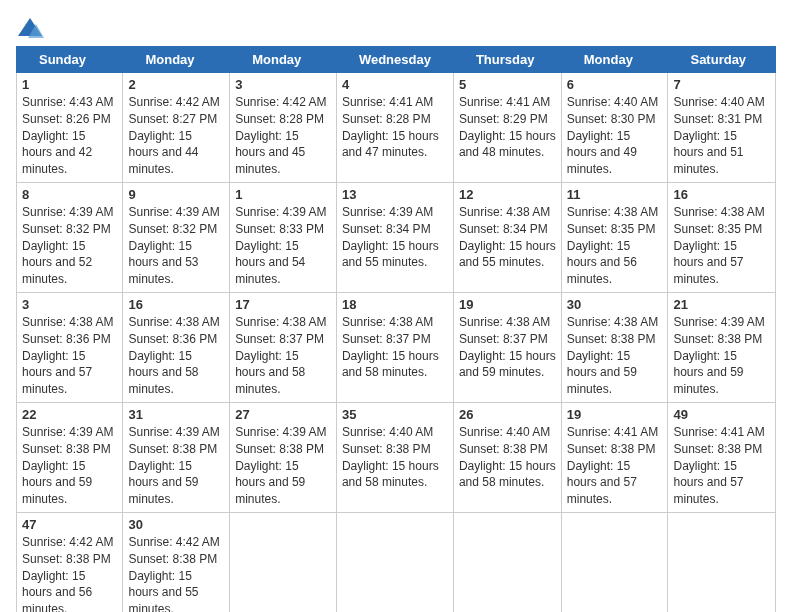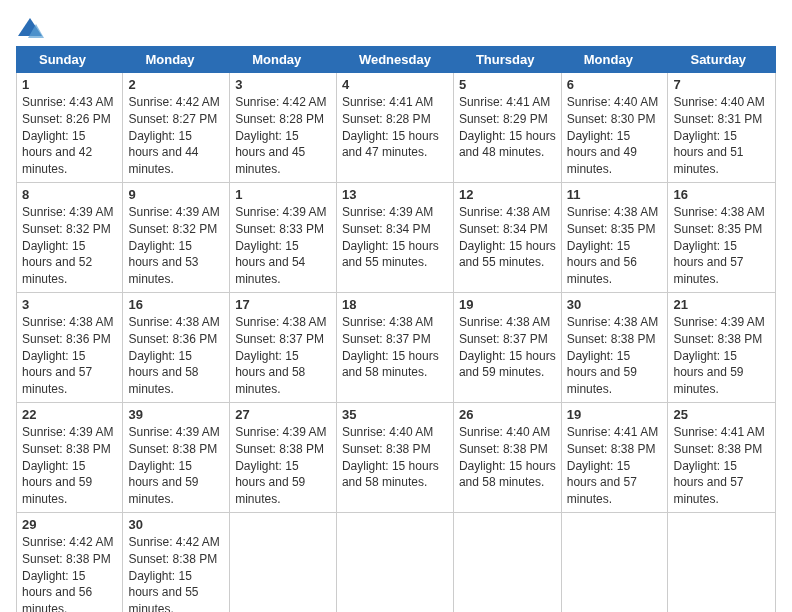--- a/index.html
+++ b/index.html
@@ -213,47 +213,47 @@
         <span class="day-number">21</span>
         <span class="day-info">Sunrise: 4:39 AM<br>Sunset: 8:38 PM<br>Daylight: 15 hours and 59 minutes.</span>
       </td>
       </tr>
       <tr class="week-row">
         <td>
         <span class="day-number">22</span>
         <span class="day-info">Sunrise: 4:39 AM<br>Sunset: 8:38 PM<br>Daylight: 15 hours and 59 minutes.</span>
       </td>
         <td>
-        <span class="day-number">39</span>
+        <span class="day-number">31</span>
         <span class="day-info">Sunrise: 4:39 AM<br>Sunset: 8:38 PM<br>Daylight: 15 hours and 59 minutes.</span>
       </td>
         <td>
         <span class="day-number">27</span>
         <span class="day-info">Sunrise: 4:39 AM<br>Sunset: 8:38 PM<br>Daylight: 15 hours and 59 minutes.</span>
       </td>
         <td>
         <span class="day-number">35</span>
         <span class="day-info">Sunrise: 4:40 AM<br>Sunset: 8:38 PM<br>Daylight: 15 hours and 58 minutes.</span>
       </td>
         <td>
         <span class="day-number">26</span>
         <span class="day-info">Sunrise: 4:40 AM<br>Sunset: 8:38 PM<br>Daylight: 15 hours and 58 minutes.</span>
       </td>
         <td>
         <span class="day-number">19</span>
         <span class="day-info">Sunrise: 4:41 AM<br>Sunset: 8:38 PM<br>Daylight: 15 hours and 57 minutes.</span>
       </td>
         <td>
-        <span class="day-number">25</span>
+        <span class="day-number">49</span>
         <span class="day-info">Sunrise: 4:41 AM<br>Sunset: 8:38 PM<br>Daylight: 15 hours and 57 minutes.</span>
       </td>
       </tr>
       <tr class="week-row">
         <td>
-        <span class="day-number">29</span>
+        <span class="day-number">47</span>
         <span class="day-info">Sunrise: 4:42 AM<br>Sunset: 8:38 PM<br>Daylight: 15 hours and 56 minutes.</span>
       </td>
         <td>
         <span class="day-number">30</span>
         <span class="day-info">Sunrise: 4:42 AM<br>Sunset: 8:38 PM<br>Daylight: 15 hours and 55 minutes.</span>
       </td>
         <td class="empty"></td>
         <td class="empty"></td>
         <td class="empty"></td>
         <td class="empty"></td>

